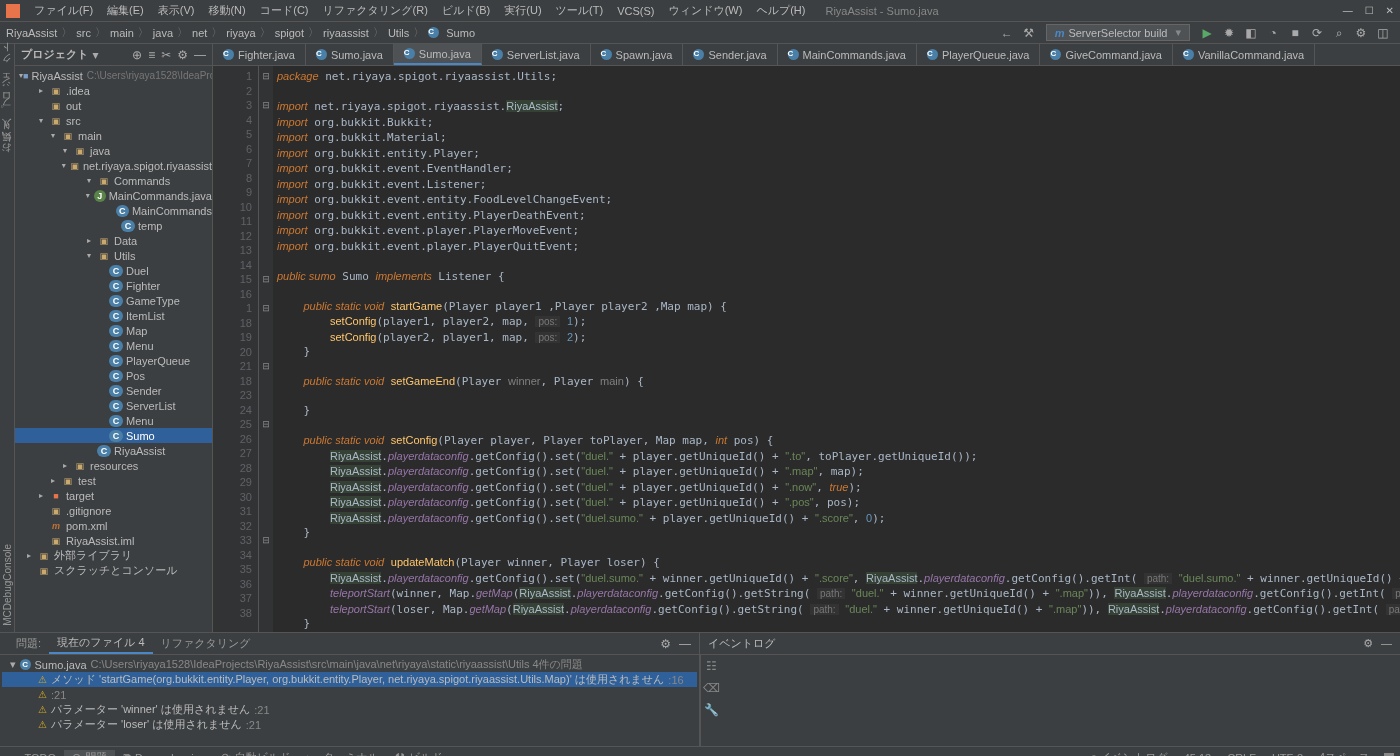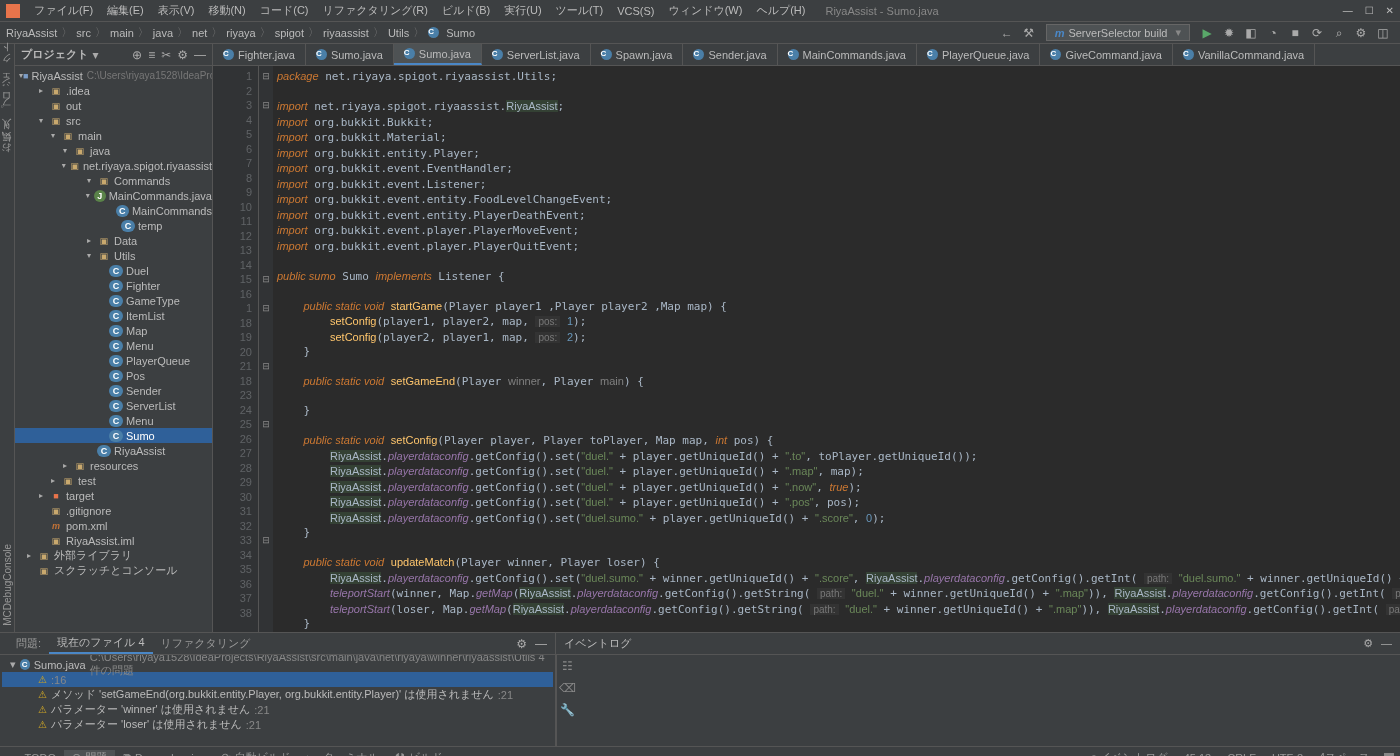--- a/index.html
+++ b/index.html
@@ -61,21 +61,21 @@
 .code .kw { color: #cc7832; font-style: italic; }
 .code .st { color: #6a8759; }
 .code .fn { color: #ffc66d; }
 .code .var { color: #9876aa; font-style: italic; }
 .code .hint { background: #333; color: #787878; padding: 0 3px; font-size: 10px; }
 .code .num { color: #6897bb; }
 .code .hi { background: #344134; }
 .code .cm { color: #808080; }
 
 .bottom-panel { height: 114px; background: #3c3f41; border-top: 1px solid #555; display: flex; }
-.bp-left { width: 556px; border-right: 1px solid #555; display: flex; flex-direction: column; }
+.bp-left { width: 700px; border-right: 1px solid #555; display: flex; flex-direction: column; }
 .bp-left-header { height: 22px; display: flex; align-items: center; padding: 0 8px; border-bottom: 1px solid #555; }
 .bp-tab { padding: 2px 8px; font-size: 11px; color: #999; cursor: pointer; }
 .bp-tab.active { border-bottom: 2px solid #4a87c7; color: #bbb; }
 .bp-left-header .icons { margin-left: auto; display: flex; gap: 8px; color: #aaa; }
 .bp-content { flex: 1; overflow: auto; font-size: 11px; padding: 2px; }
 .prob-row { display: flex; align-items: center; height: 15px; padding-left: 8px; gap: 4px; }
 .prob-row.sel { background: #2f6099; }
 .prob-row .ico-warn { color: #c9a227; font-size: 10px; }
 .prob-row .dim { color: #888; }
 .bp-right { flex: 1; display: flex; flex-direction: column; }
@@ -552,31 +552,31 @@
       <div class="icons">
         <span>⚙</span>
         <span>—</span>
       </div>
     </div>
     <div class="bp-content" id="problems-list">
         <div class="prob-row">
           <span style="color:#aaa">▾</span> 
           <span class="ico ico-class" style="background:#4a7fa8;color:#fff;border-radius:6px;width:11px;height:11px;display:inline-flex;align-items:center;justify-content:center;font-size:8px">C</span> 
           <span>Sumo.java</span> 
-          <span class="dim">C:\Users\riyaya1528\IdeaProjects\RiyaAssist\src\main\java\net\riyaya\winner\riyaassist\Utils  4件の問題</span>
+          <span class="dim">C:\Users\riyaya1528\IdeaProjects\RiyaAssist\src\main\java\net\riyaya\static\riyaassist\Utils  4件の問題</span>
         </div>
         <div class="prob-row sel">
           <span style="width:24px"></span>
           <span class="ico-warn">⚠</span> 
+          <span>メソッド 'startGame(org.bukkit.entity.Player, org.bukkit.entity.Player, net.riyaya.spigot.riyaassist.Utils.Map)' は使用されません</span> 
           <span class="dim">:16</span>
         </div>
         <div class="prob-row">
           <span style="width:24px"></span>
           <span class="ico-warn">⚠</span> 
-          <span>メソッド 'setGameEnd(org.bukkit.entity.Player, org.bukkit.entity.Player)' は使用されません</span> 
           <span class="dim">:21</span>
         </div>
         <div class="prob-row">
           <span style="width:24px"></span>
           <span class="ico-warn">⚠</span> 
           <span>パラメーター 'winner' は使用されません</span> 
           <span class="dim">:21</span>
         </div>
         <div class="prob-row">
           <span style="width:24px"></span>

